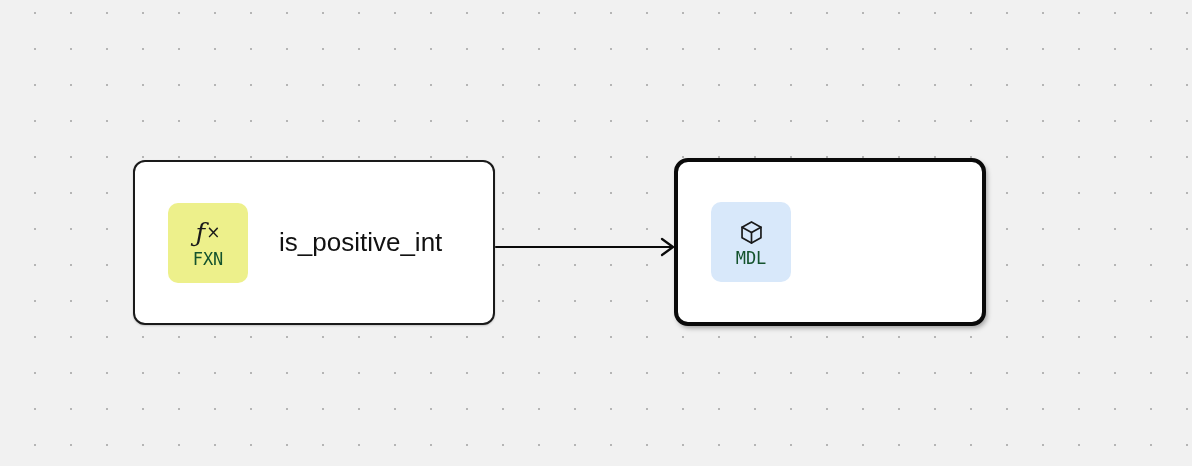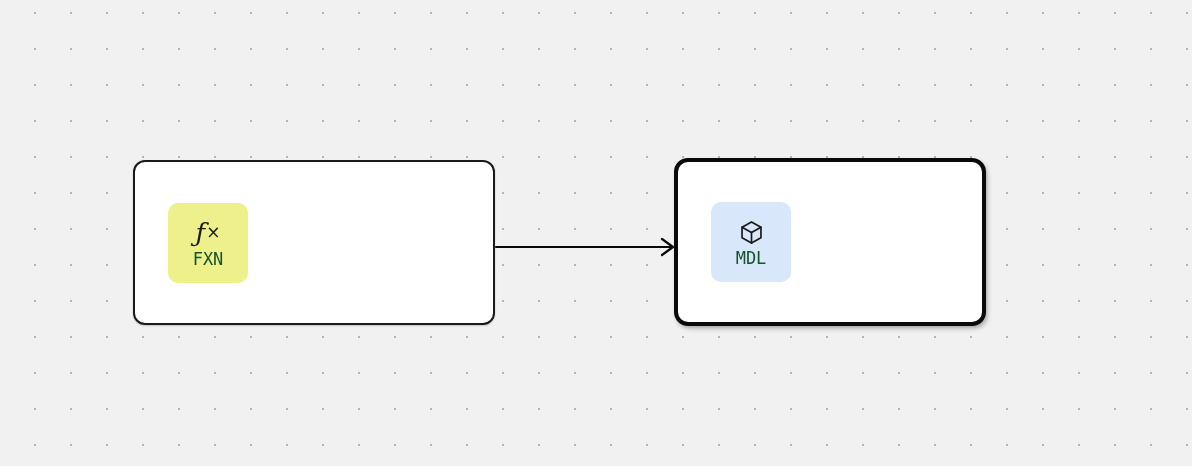--- a/index.html
+++ b/index.html
@@ -116,20 +116,21 @@
 <div class="canvas">
 
   <div class="node node-function">
     <div class="badge badge-yellow">
       <span class="badge-glyph">
           <span class="glyph-f">ƒ</span>
           <span class="glyph-x">×</span>
         </span>
       <span class="badge-type">FXN</span>
     </div>
+    <span class="node-label">is_positive_int</span>
   </div>
 
   <svg class="edge" viewBox="0 0 184 30" xmlns="http://www.w3.org/2000/svg">
     <line x1="2" y1="15" x2="177" y2="15"></line>
     <path d="M168 7 L179 15 L168 23"></path>
   </svg>
 
   <div class="node node-model">
     <div class="badge badge-blue">
       <span class="badge-glyph">

